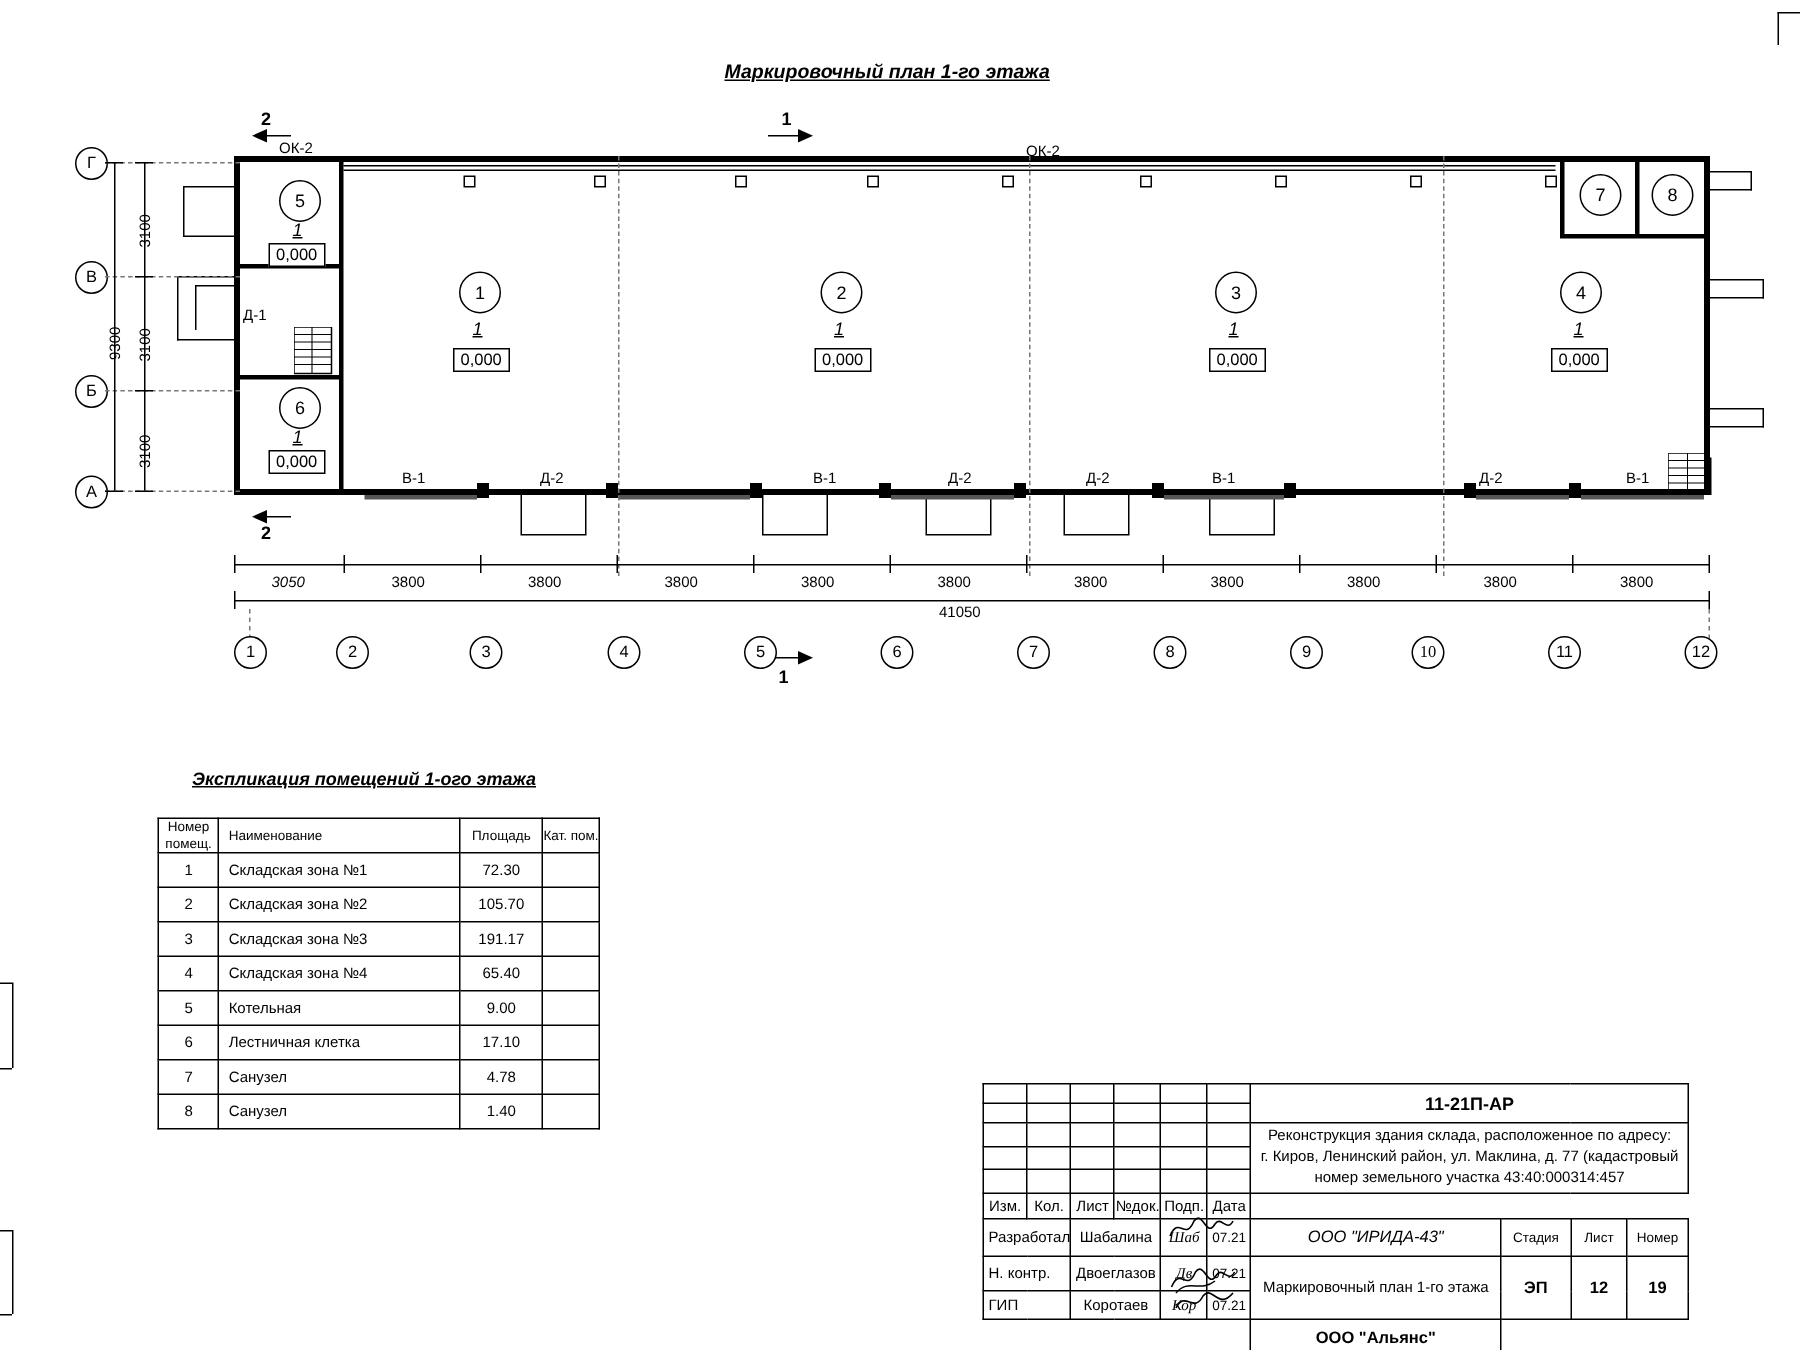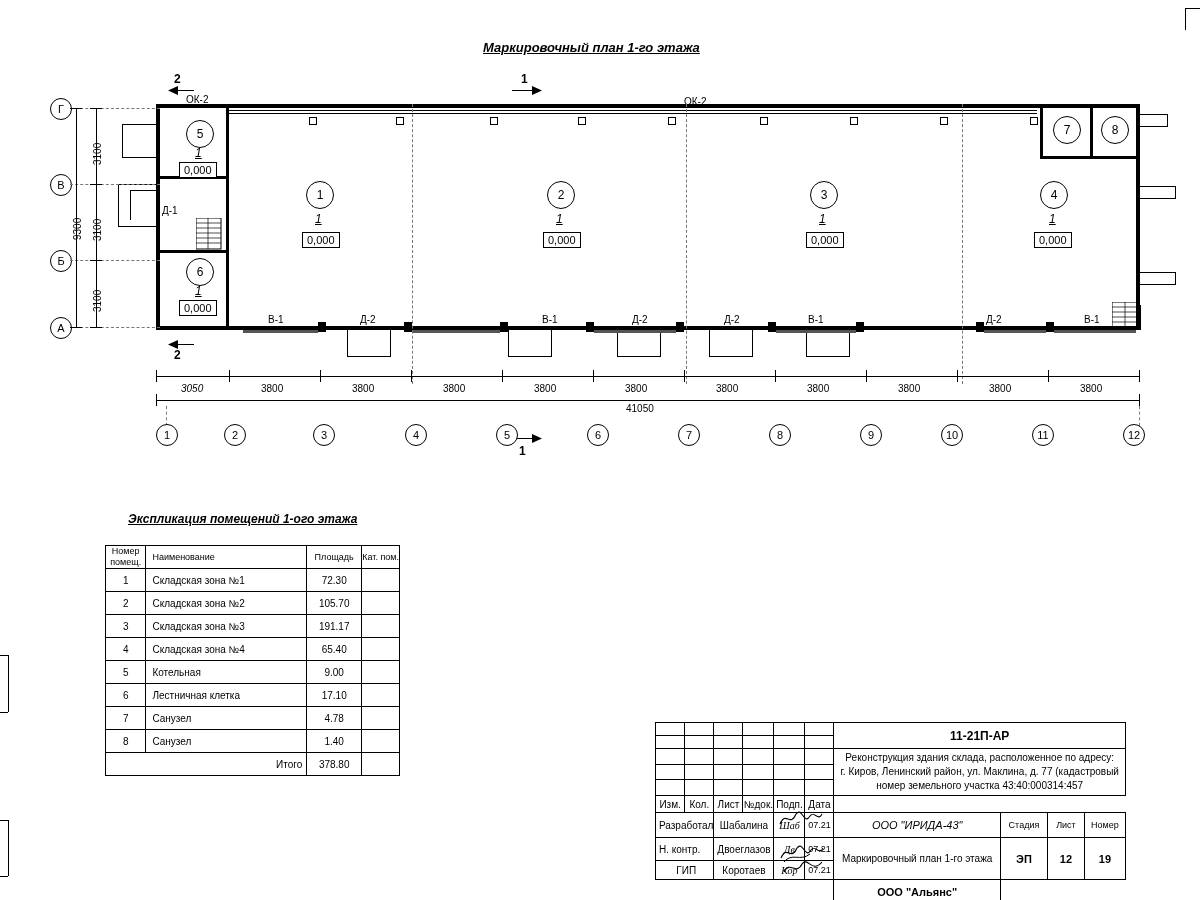--- a/index.html
+++ b/index.html
@@ -333,21 +333,21 @@
 
   <div class="circ small" style="left:156px;top:424px;">1</div>
   <div class="circ small" style="left:224px;top:424px;">2</div>
   <div class="circ small" style="left:313px;top:424px;">3</div>
   <div class="circ small" style="left:405px;top:424px;">4</div>
   <div class="circ small" style="left:496px;top:424px;">5</div>
   <div class="circ small" style="left:587px;top:424px;">6</div>
   <div class="circ small" style="left:678px;top:424px;">7</div>
   <div class="circ small" style="left:769px;top:424px;">8</div>
   <div class="circ small" style="left:860px;top:424px;">9</div>
-  <div class="circ small" style="left:941px;top:424px;">10</div>
+  <div class="circ small" style="left:941px;top:424px;font-family:Liberation Serif, serif;">10</div>
   <div class="circ small" style="left:1032px;top:424px;">11</div>
   <div class="circ small" style="left:1123px;top:424px;">12</div>
 
   <div class="expl-title">Экспликация помещений 1-ого этажа</div>
 
   <table class="expl">
     <thead>
       <tr>
         <td class="c-num">Номер помещ.</td>
         <td class="c-name ctr">Наименование</td>
@@ -395,25 +395,20 @@
       <tr>
         <td class="c-num">7</td>
         <td class="c-name">Санузел</td>
         <td class="c-area">4.78</td>
         <td class="c-cat"></td>
       </tr>
       <tr>
         <td class="c-num">8</td>
         <td class="c-name">Санузел</td>
         <td class="c-area">1.40</td>
-        <td class="c-cat"></td>
-      </tr>
-      <tr>
-        <td class="total-lbl" colspan="2">Итого</td>
-        <td class="c-area">378.80</td>
         <td class="c-cat"></td>
       </tr>
     </tbody>
   </table>
 
   <div class="stamp">
     <table style="position:relative;left:0;top:0;">
 
       <tbody>
           <tr>
@@ -487,21 +482,21 @@
         <td colspan="2" style="height:22px;padding-left:3px;">Н. контр.</td>
         <td colspan="2" class="ctr">Двоеглазов</td>
         <td class="ctr sig">Дв</td>
         <td class="ctr" style="font-size:9px;">07.21</td>
         <td colspan="3" rowspan="2" class="ctr" style="font-size:10px;">Маркировочный план 1-го этажа</td>
         <td class="ctr bold" rowspan="2" style="font-size:11px;">ЭП</td>
         <td class="ctr bold" rowspan="2" style="font-size:11px;">12</td>
         <td class="ctr bold" rowspan="2" style="font-size:11px;">19</td>
       </tr>
       <tr>
-        <td colspan="2" style="height:18px;padding-left:3px;text-align:center;">ГИП</td>
+        <td colspan="2" style="height:18px;padding-left:3px;">ГИП</td>
         <td colspan="2" class="ctr">Коротаев</td>
         <td class="ctr sig">Кор</td>
         <td class="ctr" style="font-size:9px;">07.21</td>
       </tr>
       <tr>
         <td colspan="6" style="height:24px;border:none;"></td>
         <td colspan="3" class="ctr bold" style="font-size:11px;">ООО "Альянс"</td>
         <td colspan="3" style="border:none;"></td>
       </tr>
     </tbody>

